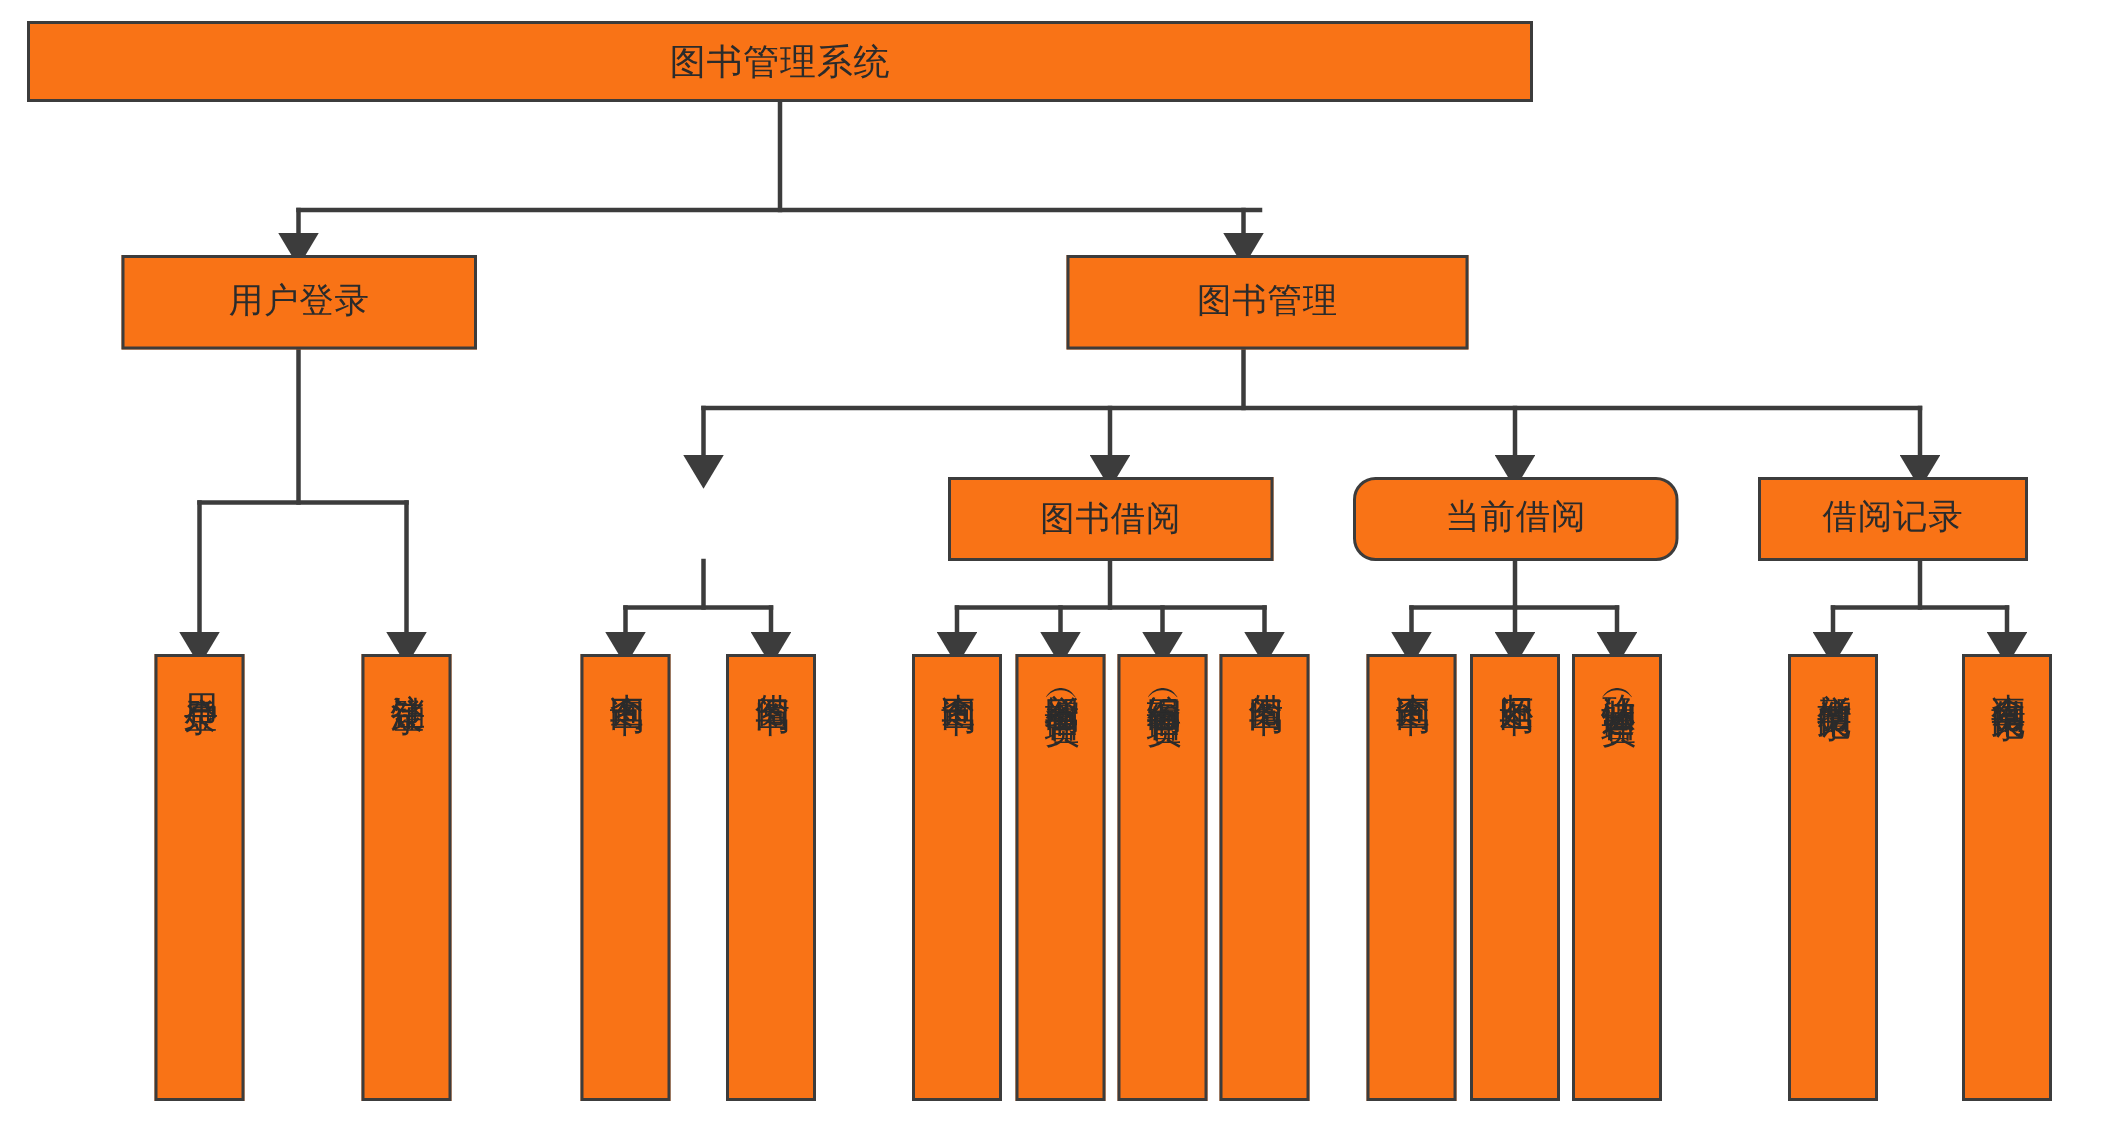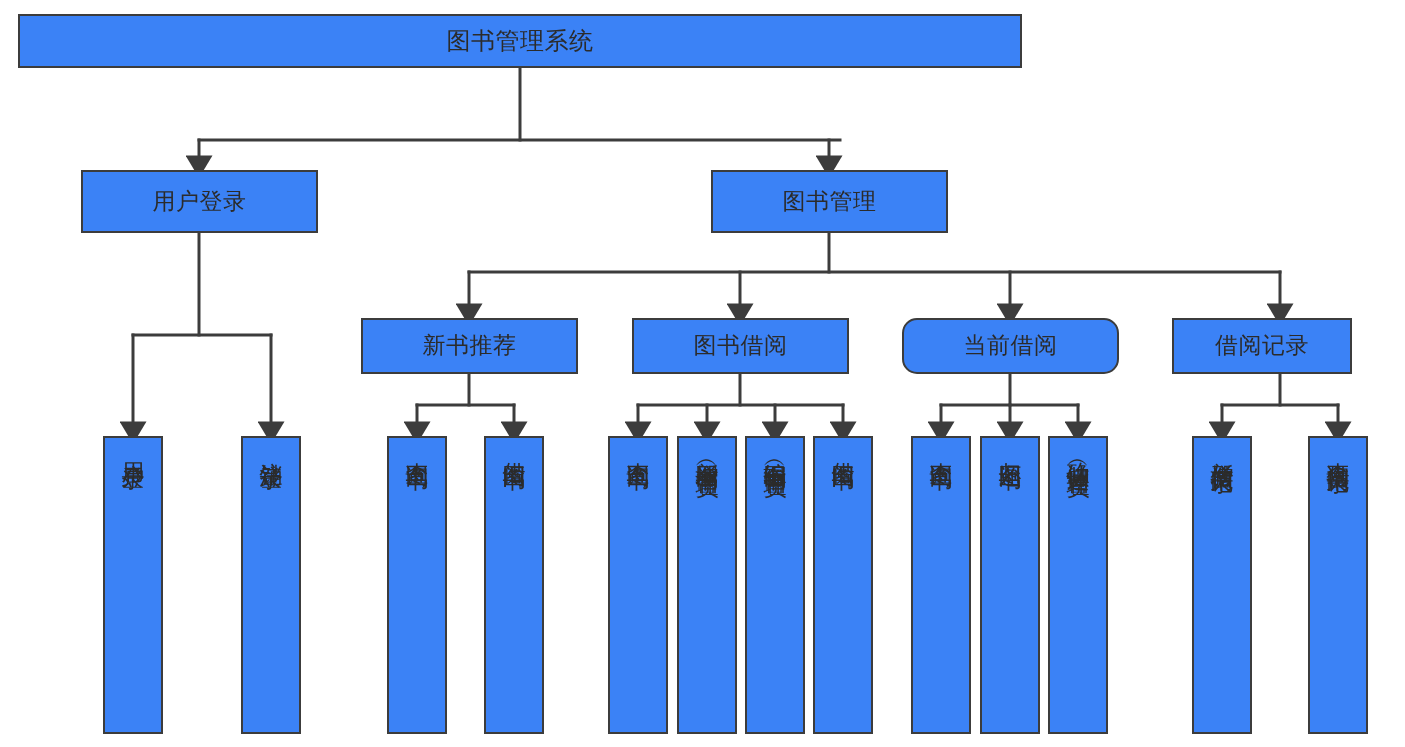--- a/index.html
+++ b/index.html
@@ -21,21 +21,21 @@
   #edge-layer {
     position: absolute;
     left: 0;
     top: 0;
     width: 1405px;
     height: 747px;
   }
   .node {
     position: absolute;
     box-sizing: border-box;
-    background: #3b82f6;
+    background: #f97316;
     border: 2px solid #3c3c3c;
     display: flex;
     align-items: center;
     justify-content: center;
     z-index: 2;
   }
   .node-label {
     color: #2b2b2b;
     letter-spacing: 0.5px;
     line-height: 1.18;
@@ -128,27 +128,24 @@
     </g>
   </svg>
 
   <div class="node horiz root" style="left:18px; top:14px; width:1004px; height:54px;">
     <span class="node-label">图书管理系统</span>
   </div>
 
   <div class="node horiz" style="left:81px; top:170px; width:237px; height:63px;">
     <span class="node-label">用户登录</span>
   </div>
-  <div class="node horiz" style="left:711px; top:170px; width:237px; height:63px;">
+  <div class="node horiz" style="left:711px; top:170px; width:268px; height:63px;">
     <span class="node-label">图书管理</span>
   </div>
 
-  <div class="node horiz" style="left:361px; top:318px; width:217px; height:56px;">
-    <span class="node-label">新书推荐</span>
-  </div>
   <div class="node horiz" style="left:632px; top:318px; width:217px; height:56px;font-family:Liberation Serif, serif;">
     <span class="node-label">图书借阅</span>
   </div>
   <div class="node horiz" style="left:902px; top:318px; width:217px; height:56px;border-radius:15px;">
     <span class="node-label">当前借阅</span>
   </div>
   <div class="node horiz" style="left:1172px; top:318px; width:180px; height:56px;">
     <span class="node-label">借阅记录</span>
   </div>
 

